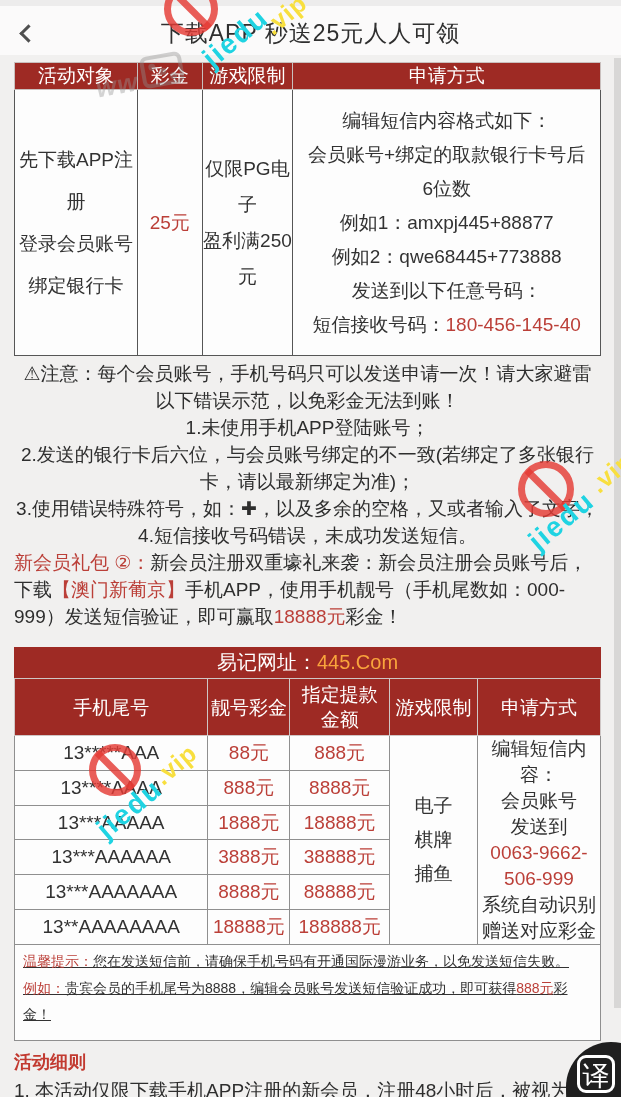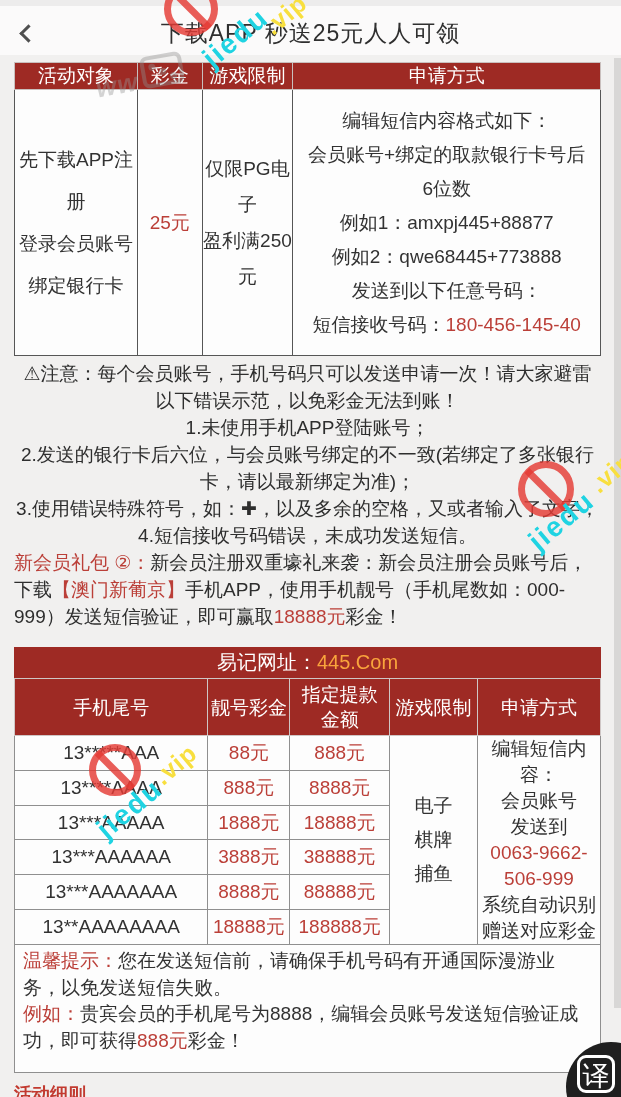--- a/index.html
+++ b/index.html
@@ -46,21 +46,21 @@
   .banner{margin-top:17px;height:31px;background:var(--hdr-red);text-align:center;
           line-height:31px;font-size:20px;color:#fff;}
   .banner .url{color:var(--gold);}
 
   .t2{border:1px solid var(--t2-border);}
   .t2 th{border:1px solid #cfc6c5;height:57px;line-height:25px;padding:0 2px;}
   .t2 td{border:1px solid var(--t2-border);height:30px;}
   .t2 .c1{width:33%;margin-left:28px;} .t2 .c2{width:14%;} .t2 .c3{width:17%;} .t2 .c4{width:15%;} .t2 .c5{width:21%;}
   .t2 .gline{line-height:34px;}
   .t2 .ap2 div{line-height:26px;}
-  .t2 .notes{ text-align:left;padding:3px 8px 18px 8px;font-size:19px;line-height:26.5px;height:auto;}
+  .t2 .notes{ text-align:left;padding:3px 8px 12px 8px;font-size:14px;line-height:26.5px;height:auto;text-decoration:underline;}
 
   .rules-h{margin:9px 0 3px 0;font-size:18px;font-weight:bold;color:#c23a30;}
   .rules-p{font-size:19px;line-height:28px;color:#2e2e2e;}
 
   
   .wm{position:absolute;pointer-events:none;z-index:50;}
   .ban{border:7px solid var(--ban-red);border-radius:50%;}
   .ban::before{content:"";position:absolute;left:-6px;top:50%;margin-top:-3.5px;
                width:calc(100% + 12px);height:7px;background:var(--ban-red);transform:rotate(45deg);}
   .wm-site{font-size:28px;font-weight:bold;color:var(--cyan);transform:rotate(-40deg);letter-spacing:2px;}

